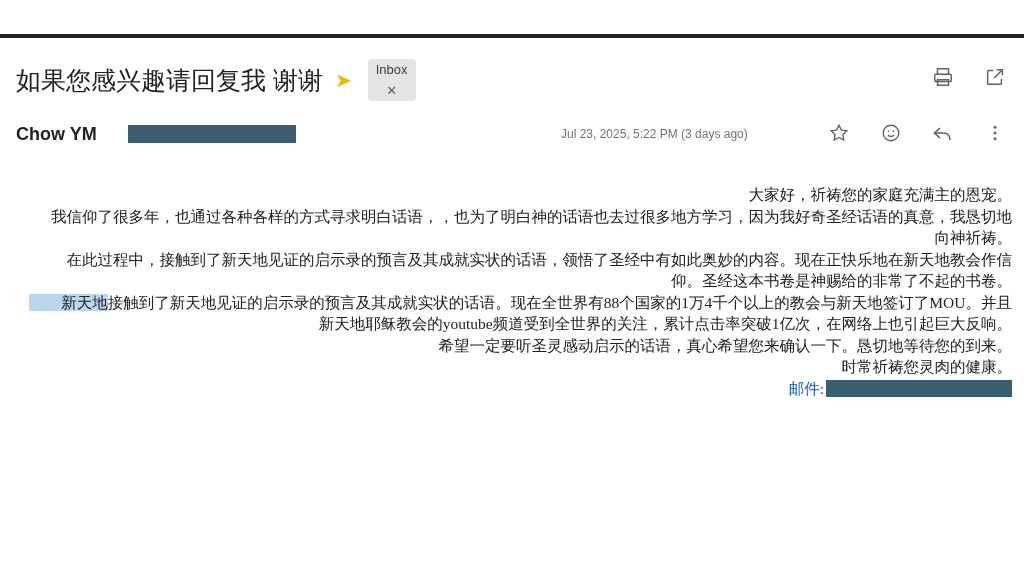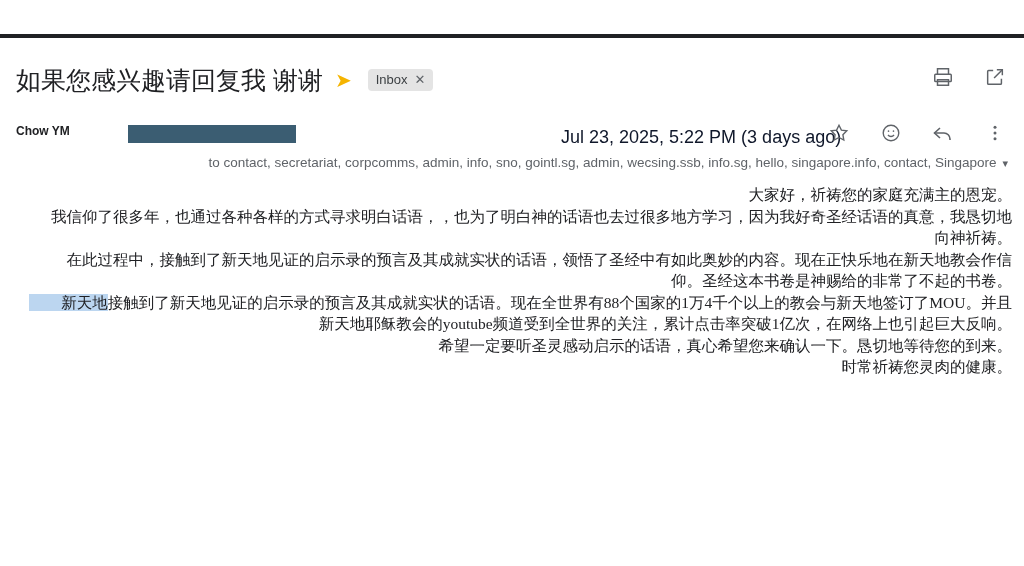--- a/index.html
+++ b/index.html
@@ -63,20 +63,21 @@
   .inbox-chip {
     margin-left: 16px;
     display: inline-flex;
     align-items: center;
     gap: 7px;
     background: #ddddddcc;
     border-radius: 4px;
     padding: 3px 8px 4px 8px;
     font-size: 13px;
     color: #3c4043;
+    flex-direction: column;
   }
   .inbox-chip .chip-x {
     font-size: 13px;
     color: #5f6368;
     line-height: 1;
   }
   .subject-actions {
     position: absolute;
     right: 0;
     top: 4px;
@@ -97,39 +98,39 @@
     position: absolute;
     top: 86px;
     left: 16px;
     right: 16px;
     height: 26px;
   }
   .sender-name {
     position: absolute;
     left: 0;
     top: 0;
-    font-size: 12px;
+    font-size: 18px;
     font-weight: bold;
     color: #202124;
     white-space: nowrap;
   }
   .sender-redaction {
     position: absolute;
     left: 112px;
     top: 1px;
     width: 168px;
     height: 18px;
     background: #3b5d72;
   }
   .date-text {
     position: absolute;
     left: 545px;
     top: 3px;
-    font-size: 18px;
-    color: #0f172a;
+    font-size: 12px;
+    color: #737373;
     white-space: nowrap;
   }
   .sender-actions {
     position: absolute;
     right: 0;
     top: -4px;
     display: flex;
     align-items: center;
     gap: 26px;
   }
@@ -251,26 +252,24 @@
       <span class="icon-btn">
         <svg width="20" height="20" viewBox="0 0 24 24" fill="#5f6368">
           <circle cx="12" cy="5" r="1.8"></circle>
             <circle cx="12" cy="12" r="1.8"></circle>
             <circle cx="12" cy="19" r="1.8"></circle>
         </svg>
       </span>
     </div>
   </div>
 
-  <div class="recipients">
-    <span>to contact, secretariat, corpcomms, admin, info, sno, gointl.sg, admin, wecsing.ssb, info.sg, hello, singapore.info, contact, Singapore</span><span class="recip-caret">▾</span>
-  </div>
 
   <div class="body-text">
     <p>大家好，祈祷您的家庭充满主的恩宠。</p>
     <p class="indent">我信仰了很多年，也通过各种各样的方式寻求明白话语，，也为了明白神的话语也去过很多地方学习，因为我好奇圣经话语的真意，我恳切地向神祈祷。</p>
     <p class="indent">在此过程中，接触到了新天地见证的启示录的预言及其成就实状的话语，领悟了圣经中有如此奥妙的内容。现在正快乐地在新天地教会作信仰。圣经这本书卷是神赐给的非常了不起的书卷。</p>
     <p><span class="hl">新天地</span><span>接触到了新天地见证的启示录的预言及其成就实状的话语。现在全世界有88个国家的1万4千个以上的教会与新天地签订了MOU。并且新天地耶稣教会的youtube频道受到全世界的关注，累计点击率突破1亿次，在网络上也引起巨大反响。</span></p>
     <p class="indent">希望一定要听圣灵感动启示的话语，真心希望您来确认一下。恳切地等待您的到来。</p>
     <p>时常祈祷您灵肉的健康。</p>
+    <p class="sig-line"><span class="sig-label">邮件:</span><span class="sig-redaction"></span></p>
   </div>
 
 </div>
 
 </body></html>

